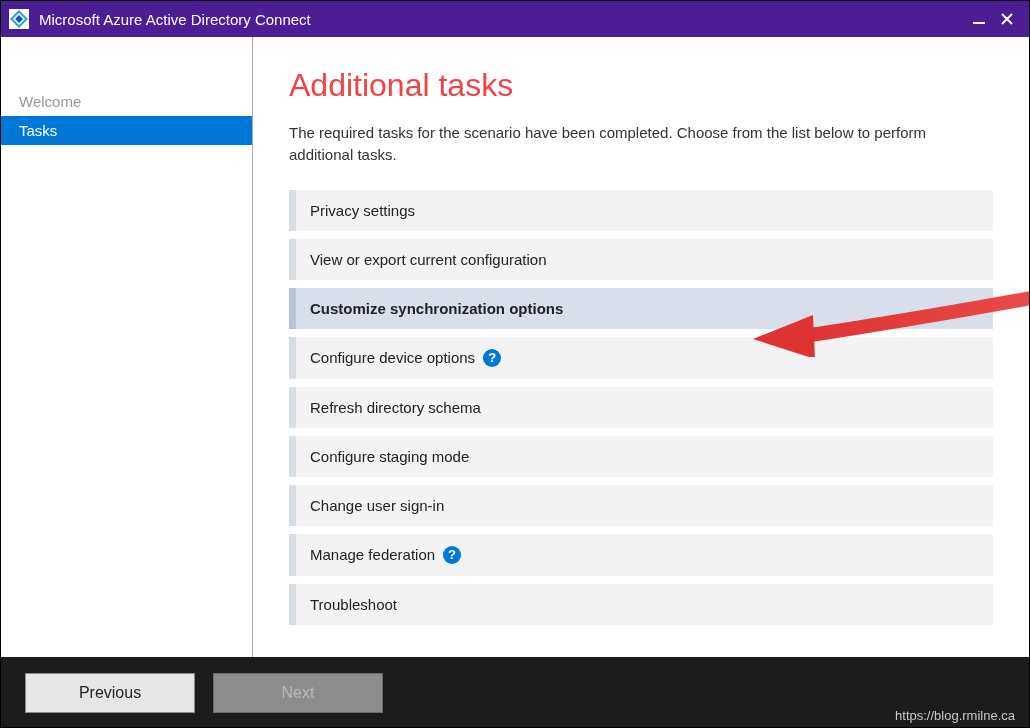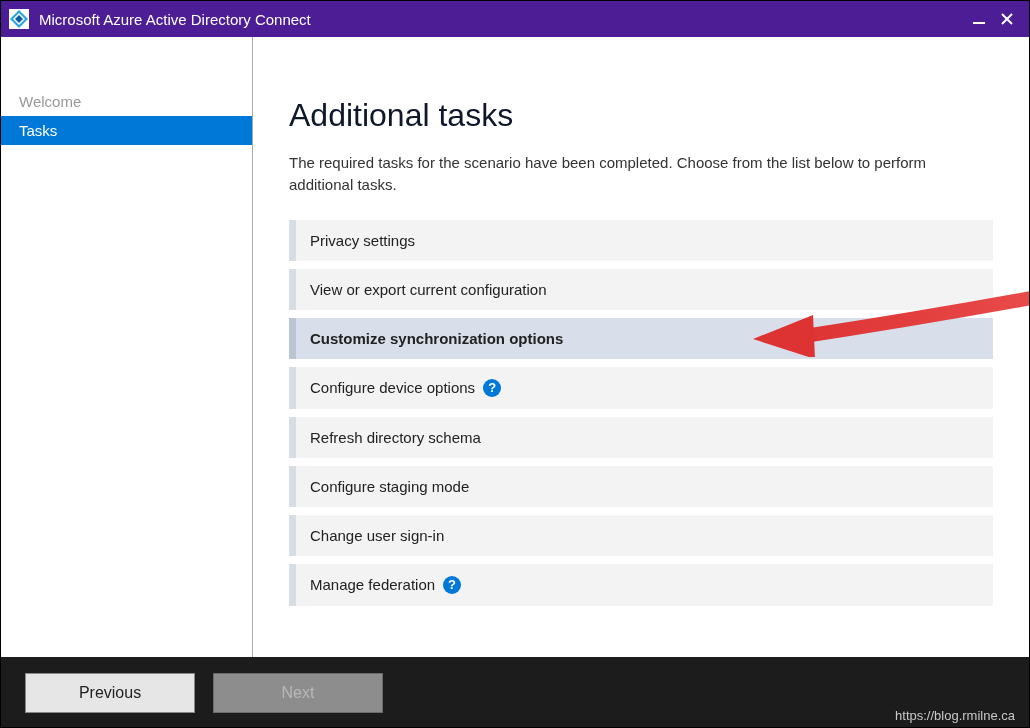--- a/index.html
+++ b/index.html
@@ -53,23 +53,22 @@
     color: #fff;
   }
   .main {
     flex: 1;
     padding: 30px 36px 10px 36px;
     position: relative;
   }
   .page-title {
     font-size: 32px;
     font-weight: 300;
-    color: #0f172a;
+    color: #ef4444;
     margin-bottom: 18px;
-    margin-top: 30px;
   }
   .page-desc {
     font-size: 15px;
     color: #333;
     margin-bottom: 24px;
     line-height: 1.45;
   }
   .task-list { display: flex; flex-direction: column; gap: 8px; }
   .task-item {
     background: #f3f3f3;
@@ -194,20 +193,23 @@
       <div class="task-item">
         <span>Configure staging mode</span>
       </div>
       <div class="task-item">
         <span>Change user sign-in</span>
       </div>
       <div class="task-item">
         <span>Manage federation</span>
         <span class="help-icon">?</span>
       </div>
+      <div class="task-item">
+        <span>Troubleshoot</span>
+      </div>
     </div>
 
     <div class="arrow-overlay">
       <svg width="420" height="120" viewBox="0 0 420 120">
         <defs>
           <linearGradient id="ag" x1="0" y1="0" x2="1" y2="0">
             <stop offset="0%" stop-color="#d33"></stop>
             <stop offset="100%" stop-color="#e55"></stop>
           </linearGradient>
         </defs>

